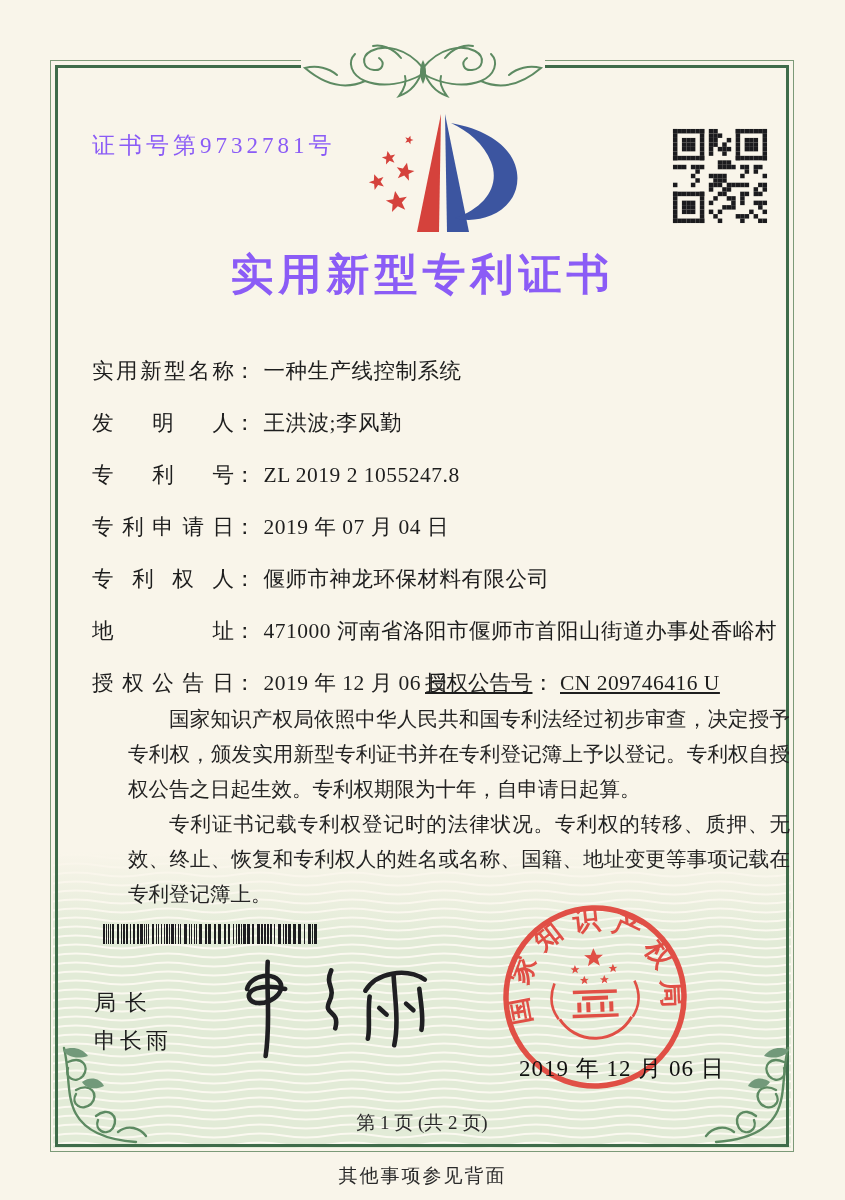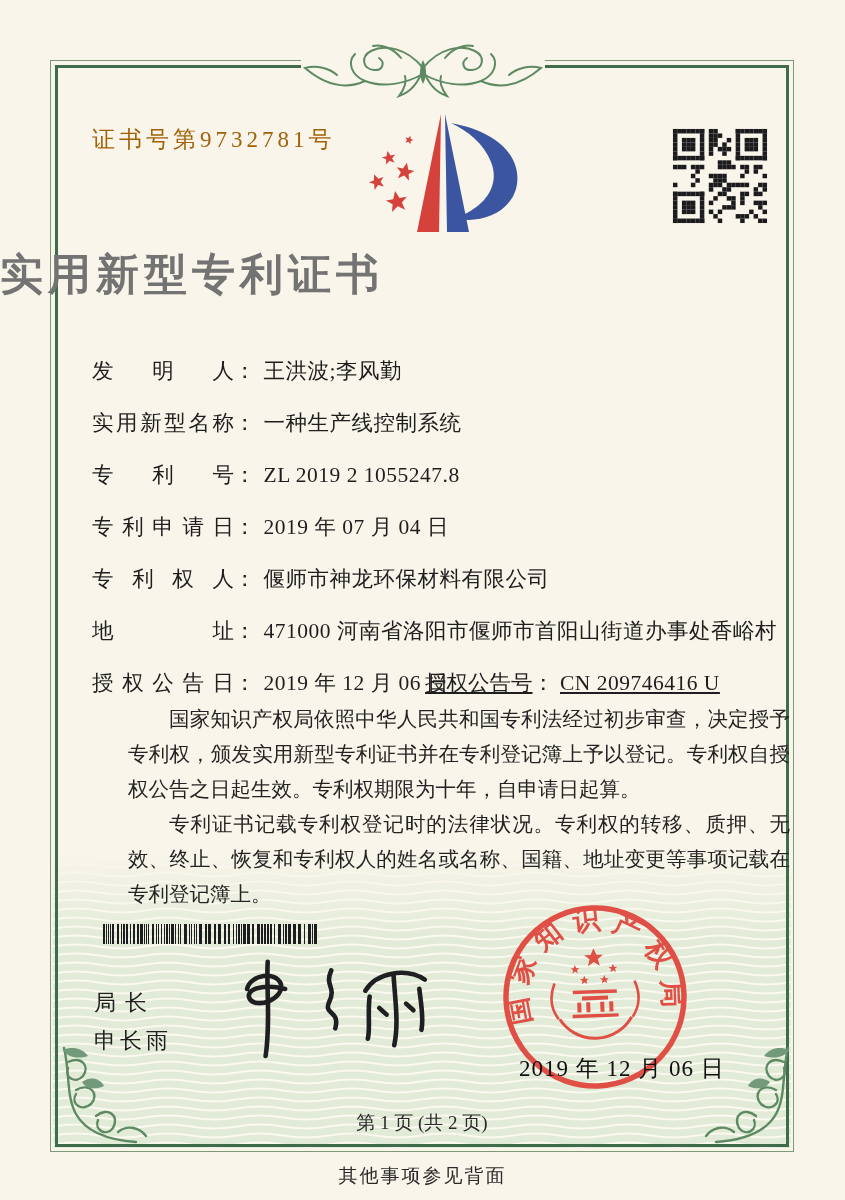--- a/index.html
+++ b/index.html
@@ -15,26 +15,26 @@
   
   .frame-outer { position:absolute; left:50px; top:60px; width:744px; height:1092px;
     border:1px solid #7c9a78; z-index:3; pointer-events:none; }
   .frame-inner { position:absolute; left:55px; top:65px; width:734px; height:1082px;
     border:3px solid #3f6c4a; z-index:3; pointer-events:none; }
   .ornament-top { position:absolute; left:295px; top:38px; width:256px; height:78px; z-index:4; }
   .ornament-corner { position:absolute; width:100px; height:104px; z-index:4; }
   .ornament-corner.bl { left:58px; top:1042px; }
   .ornament-corner.br { right:51px; top:1042px; transform:scaleX(-1); }
   
-  .cert-no { position:absolute; left:92px; top:124px; z-index:5;
-    font-size:23px; letter-spacing:4px; color:#a16207; }
+  .cert-no { position:absolute; left:92px; top:130px; z-index:5;
+    font-size:23px; letter-spacing:4px; color:#8b5cf6; }
   .logo { position:absolute; left:345px; top:108px; width:190px; height:130px; z-index:5; }
   .qr { position:absolute; left:664px; top:120px; width:112px; height:112px; z-index:5; }
-  .title { position:absolute; left:0; top:246px; width:845px; text-align:left; z-index:5;
-    font-size:43px; font-weight:600; letter-spacing:5px; color:#737373; }
+  .title { position:absolute; left:0; top:246px; width:845px; text-align:center; z-index:5;
+    font-size:43px; font-weight:600; letter-spacing:5px; color:#8b5cf6; }
   
   .fields { position:absolute; left:92px; top:356px; width:662px; z-index:5; font-size:21.5px; }
   .frow { height:52px; white-space:nowrap; position:relative; }
   .flabel { display:inline-block; width:142px; text-align:justify; text-align-last:justify; vertical-align:top; }
   .fsep { display:inline-block; margin-right:8px; }
   .fvalue { letter-spacing:0.5px; }
   .grant-no-pair { position:absolute; left:333px; top:0;text-decoration:underline; }
   .grant-no-pair .fsep { margin-right:6px; }
   
   .paras { position:absolute; left:92px; top:702px; width:662px; z-index:5;
@@ -345,24 +345,24 @@
       <rect x="5" y="20" width="1" height="1" fill="#1b1b1e"></rect>
       <rect x="6" y="18" width="1" height="1" fill="#1b1b1e"></rect>
       <rect x="6" y="19" width="1" height="1" fill="#1b1b1e"></rect>
       <rect x="6" y="20" width="1" height="1" fill="#1b1b1e"></rect>
     </svg>
 
   <div class="title">实用新型专利证书</div>
 
   <div class="fields">
     <div class="frow">
+      <span class="flabel">实用新型名称</span><span class="fsep">：</span><span class="fvalue">一种生产线控制系统</span>
+    </div>
+    <div class="frow">
       <span class="flabel">发明人</span><span class="fsep">：</span><span class="fvalue">王洪波;李风勤</span>
-    </div>
-    <div class="frow">
-      <span class="flabel">实用新型名称</span><span class="fsep">：</span><span class="fvalue">一种生产线控制系统</span>
     </div>
     <div class="frow">
       <span class="flabel">专利号</span><span class="fsep">：</span><span class="fvalue">ZL 2019 2 1055247.8</span>
     </div>
     <div class="frow">
       <span class="flabel">专利申请日</span><span class="fsep">：</span><span class="fvalue">2019 年 07 月 04 日</span>
     </div>
     <div class="frow">
       <span class="flabel">专利权人</span><span class="fsep">：</span><span class="fvalue">偃师市神龙环保材料有限公司</span>
     </div>

